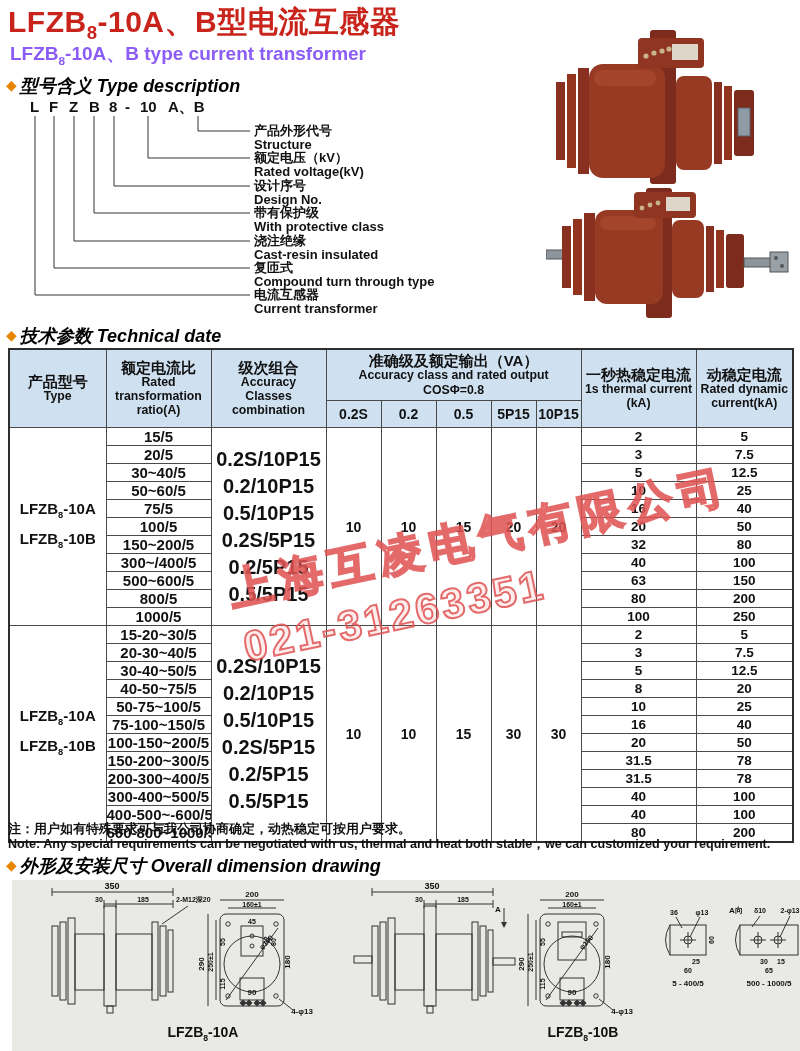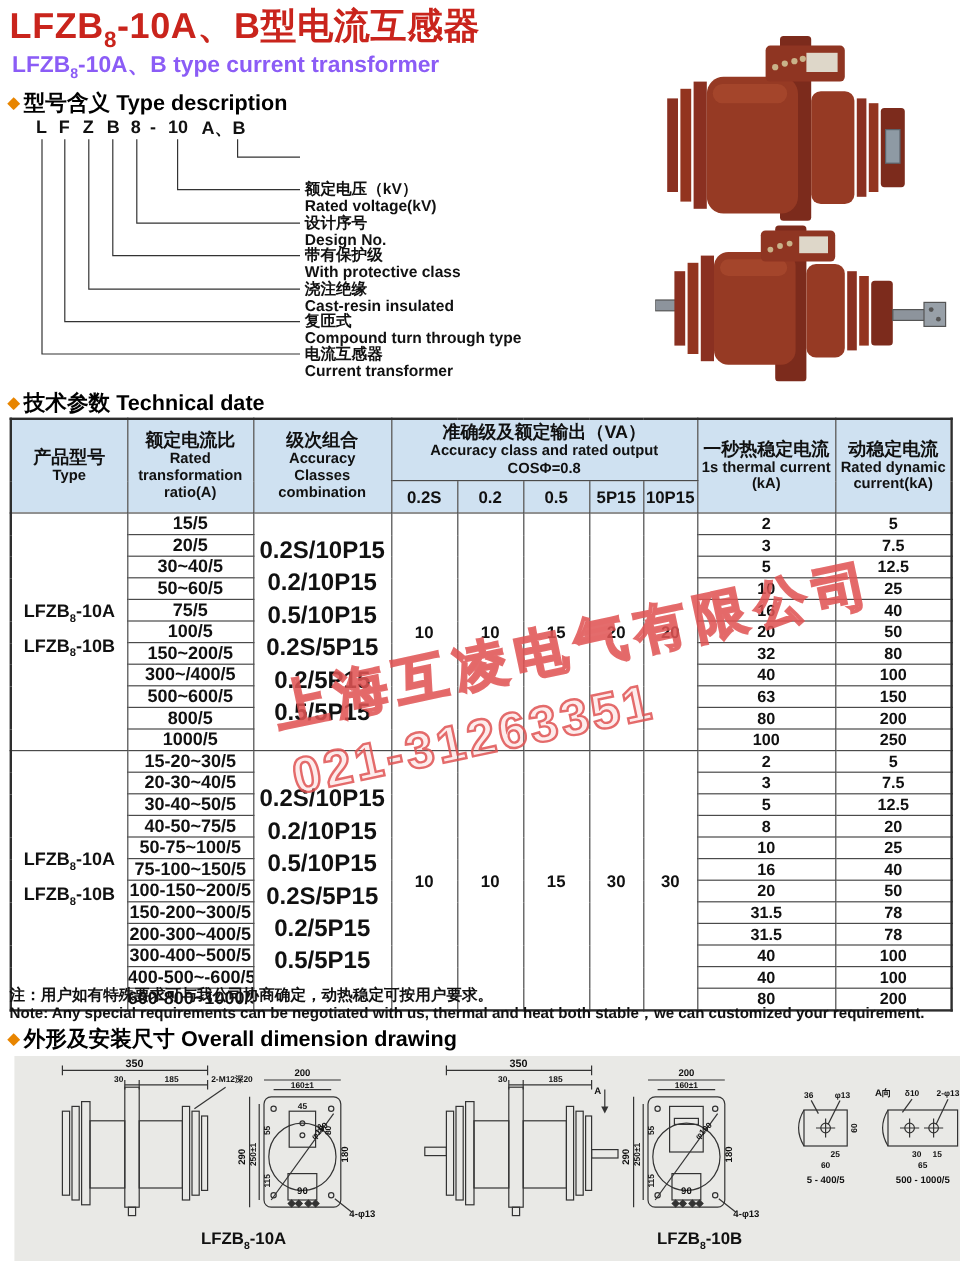--- a/index.html
+++ b/index.html
@@ -5,21 +5,21 @@
   html,body{margin:0;padding:0;background:#fff;}
   #page{position:relative;width:800px;height:1051px;background:#ffffff;overflow:hidden;
         font-family:"Liberation Sans","DejaVu Sans",sans-serif;color:#111;}
   .abs{position:absolute;}
   
   #title{left:8px;top:2px;font-size:30px;font-weight:bold;color:#c9241c;letter-spacing:.5px;white-space:nowrap;}
   #title sub{font-size:62%;}
   #subtitle{left:10px;top:41px;font-size:19px;font-weight:bold;color:#8b5cf6;white-space:nowrap;}
   #subtitle sub{font-size:62%;}
   
-  .sec-head{font-size:18px;font-weight:bold;color:#000;white-space:nowrap;}
+  .sec-head{font-size:18px;font-weight:bold;color:#000;white-space:nowrap;font-style:italic;}
   .sec-head .dia{color:#e88500;font-size:14px;margin-right:3px;vertical-align:2px;}
   #head1{left:6px;top:74px;} #head2{left:6px;top:324px;} #head3{left:6px;top:854px;}
   
   #diagram{left:22px;top:98px;width:540px;height:224px;}
   #diagram .letter{position:absolute;top:0;font-size:15px;font-weight:bold;white-space:nowrap;}
   #diagram .entry{position:absolute;left:232px;width:300px;white-space:nowrap;}
   .entry div{font-size:13px;font-weight:bold;line-height:13.6px;}
   #dlines{position:absolute;left:0;top:0;}
   
   #tech{position:absolute;left:8px;top:348px;width:784px;border-collapse:collapse;table-layout:fixed;border:2px solid #2e2e2e;}
@@ -119,20 +119,24 @@
       </g>
     </svg>
     <span class="letter" style="left:8px">L</span>
     <span class="letter" style="left:27px">F</span>
     <span class="letter" style="left:47px">Z</span>
     <span class="letter" style="left:67px">B</span>
     <span class="letter" style="left:87px">8</span>
     <span class="letter" style="left:103px">-</span>
     <span class="letter" style="left:118px">10</span>
     <span class="letter" style="left:146px">A、B</span>
+    <div class="entry" style="top:26px">
+        <div>产品外形代号</div>
+        <div>Structure</div>
+      </div>
     <div class="entry" style="top:53px">
         <div>额定电压（kV）</div>
         <div>Rated voltage(kV)</div>
       </div>
     <div class="entry" style="top:81px">
         <div>设计序号</div>
         <div>Design No.</div>
       </div>
     <div class="entry" style="top:136px">
         <div>浇注绝缘</div>

